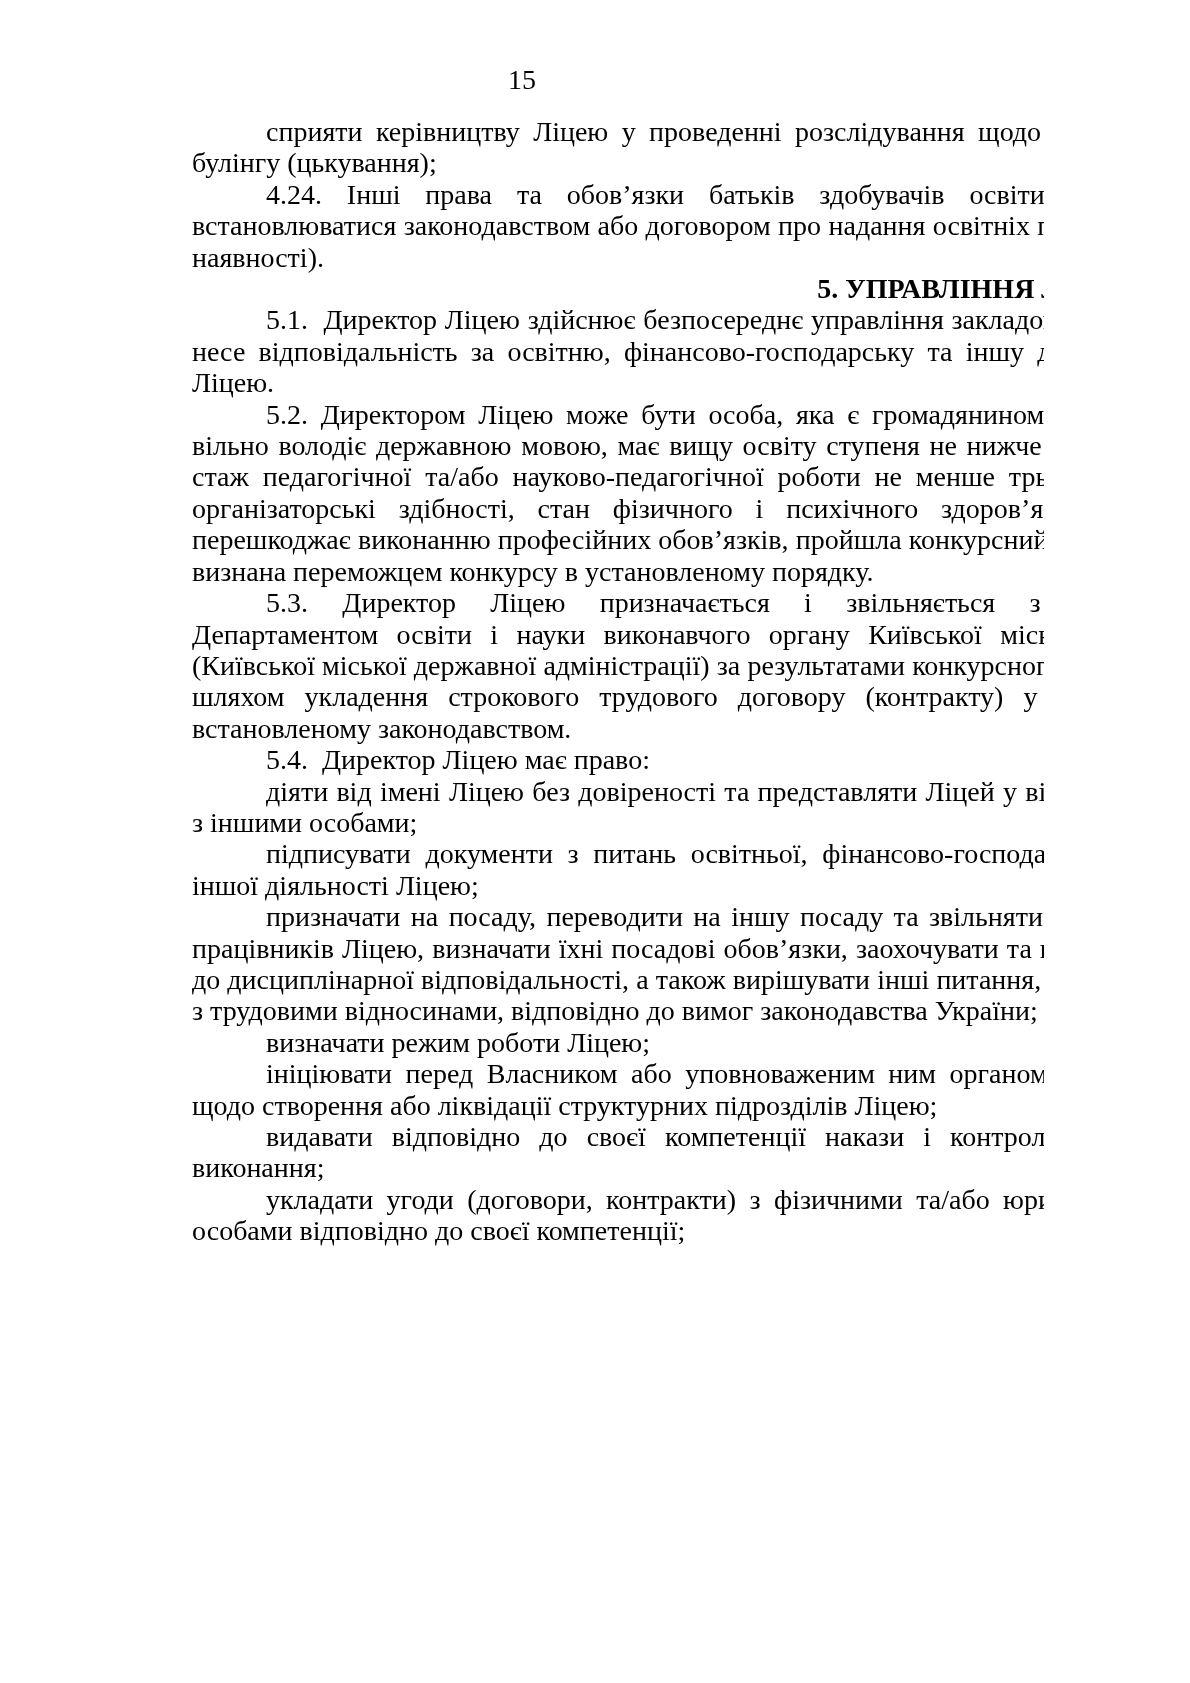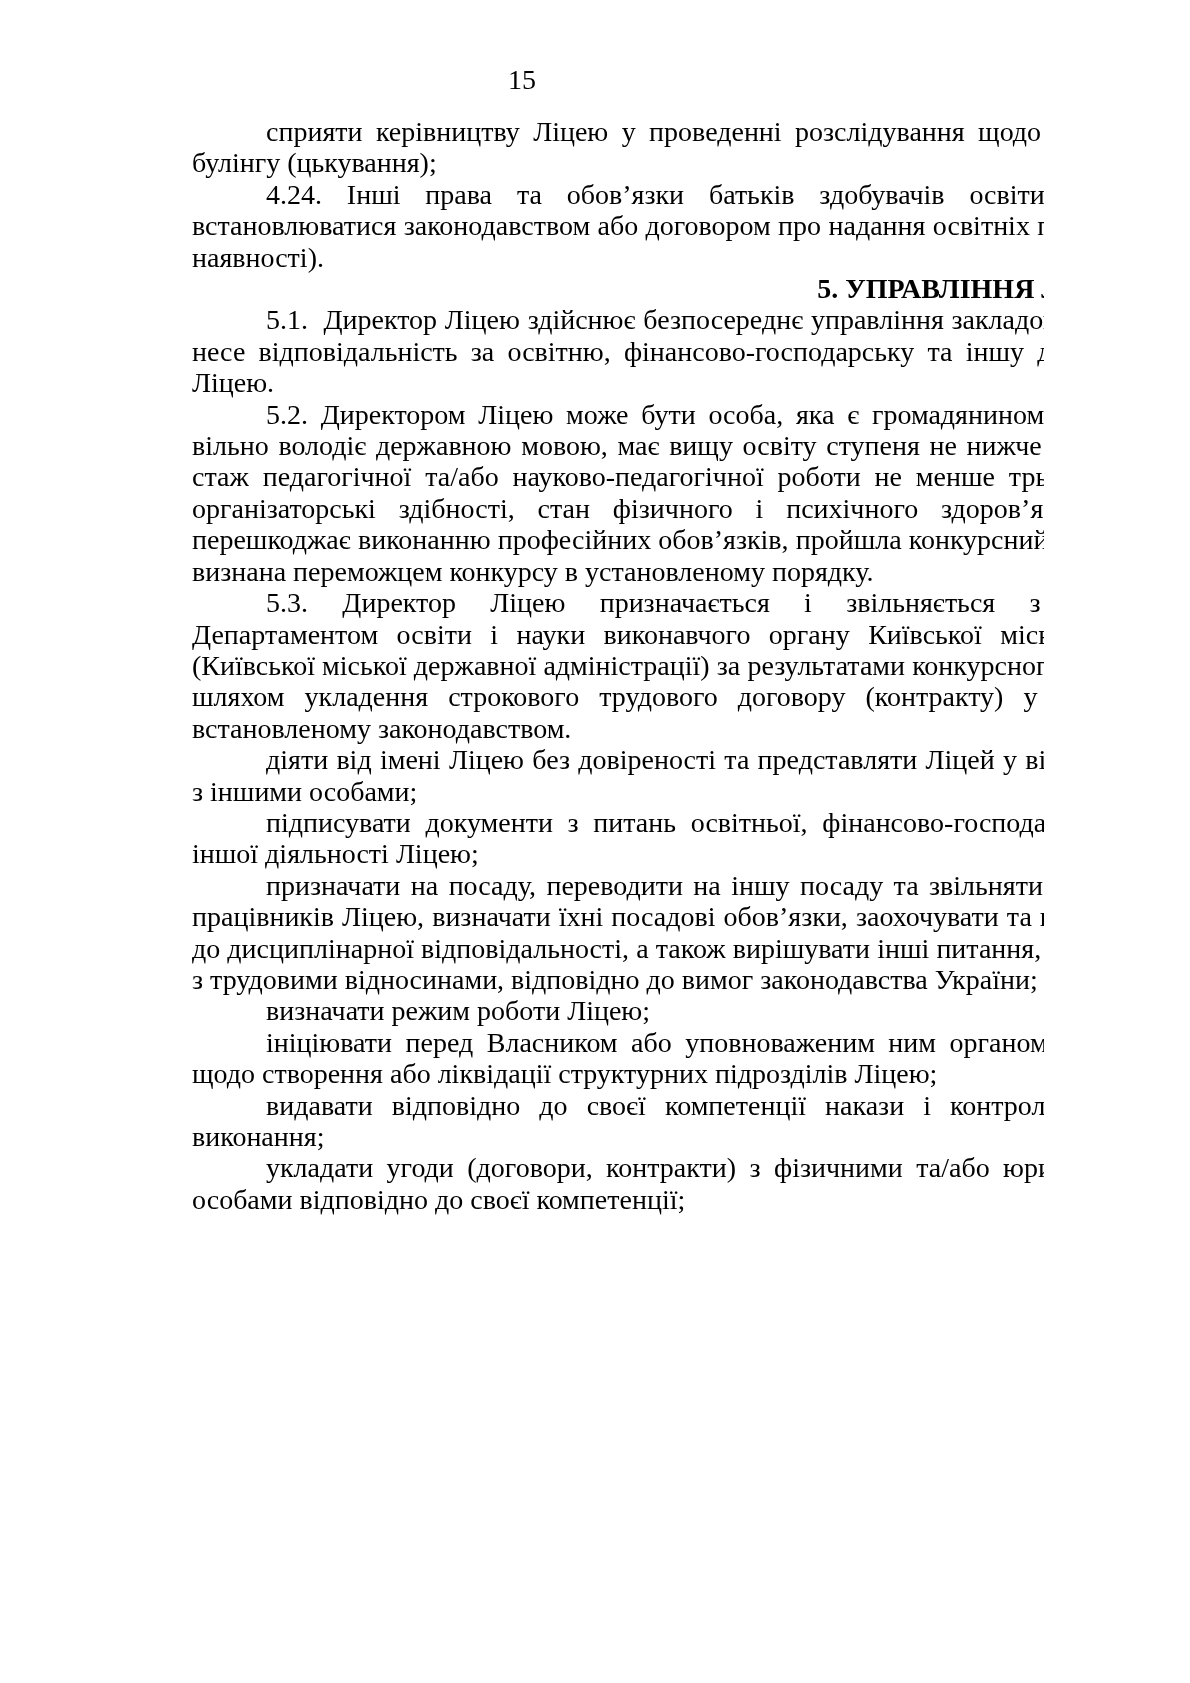--- a/index.html
+++ b/index.html
@@ -62,20 +62,21 @@
   <div class="content">
 
     <p>сприяти керівництву Ліцею у проведенні розслідування щодо випадків булінгу (цькування);</p>
     <p>4.24. Інші права та обов’язки батьків здобувачів освіти можуть встановлюватися законодавством або договором про надання освітніх послуг (за наявності).</p>
 
     <p class="section-heading">5. УПРАВЛІННЯ ЛІЦЕЄМ</p>
 
     <p>5.1.&nbsp; Директор Ліцею здійснює безпосереднє управління закладом освіти і несе відповідальність за освітню, фінансово-господарську та іншу діяльність Ліцею.</p>
     <p>5.2. Директором Ліцею може бути особа, яка є громадянином України, вільно володіє державною мовою, має вищу освіту ступеня не нижче магістра, стаж педагогічної та/або науково-педагогічної роботи не менше трьох років, організаторські здібності, стан фізичного і психічного здоров’я, що не перешкоджає виконанню професійних обов’язків, пройшла конкурсний відбір та визнана переможцем конкурсу в установленому порядку.</p>
     <p>5.3. Директор Ліцею призначається і звільняється з посади Департаментом освіти і науки виконавчого органу Київської міської ради (Київської міської державної адміністрації) за результатами конкурсного відбору шляхом укладення строкового трудового договору (контракту) у порядку, встановленому законодавством.</p>
+    <p>5.4.&nbsp; Директор Ліцею має право:</p>
     <p>діяти від імені Ліцею без довіреності та представляти Ліцей у відносинах з іншими особами;</p>
     <p>підписувати документи з питань освітньої, фінансово-господарської та іншої діяльності Ліцею;</p>
     <p>призначати на посаду, переводити на іншу посаду та звільняти з посади працівників Ліцею, визначати їхні посадові обов’язки, заохочувати та притягати до дисциплінарної відповідальності, а також вирішувати інші питання, пов’язані з трудовими відносинами, відповідно до вимог законодавства України;</p>
     <p>визначати режим роботи Ліцею;</p>
     <p>ініціювати перед Власником або уповноваженим ним органом питання щодо створення або ліквідації структурних підрозділів Ліцею;</p>
     <p>видавати відповідно до своєї компетенції накази і контролювати їх виконання;</p>
     <p>укладати угоди (договори, контракти) з фізичними та/або юридичними особами відповідно до своєї компетенції;</p>
 
   </div>
 </div>

